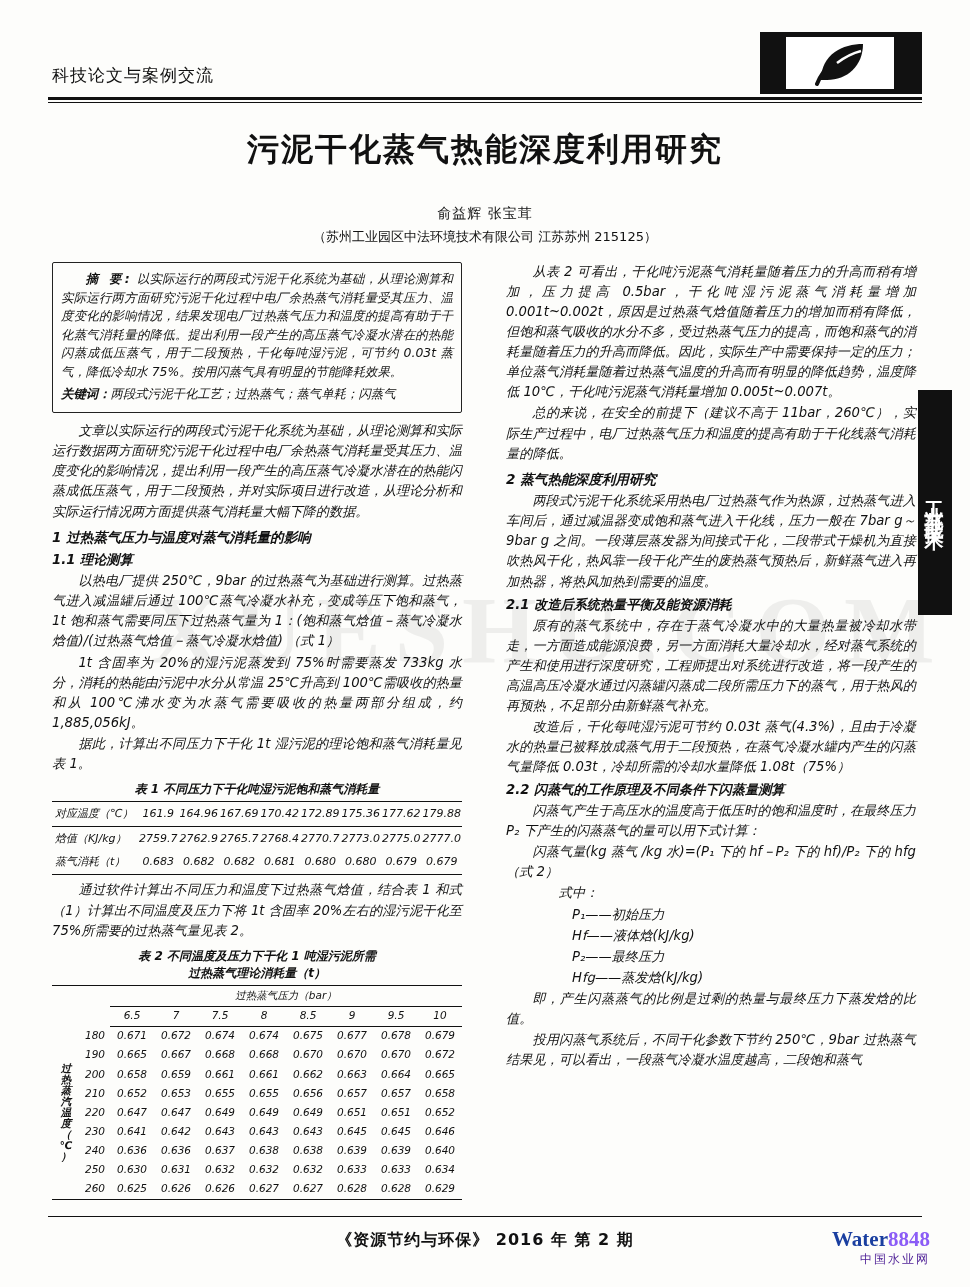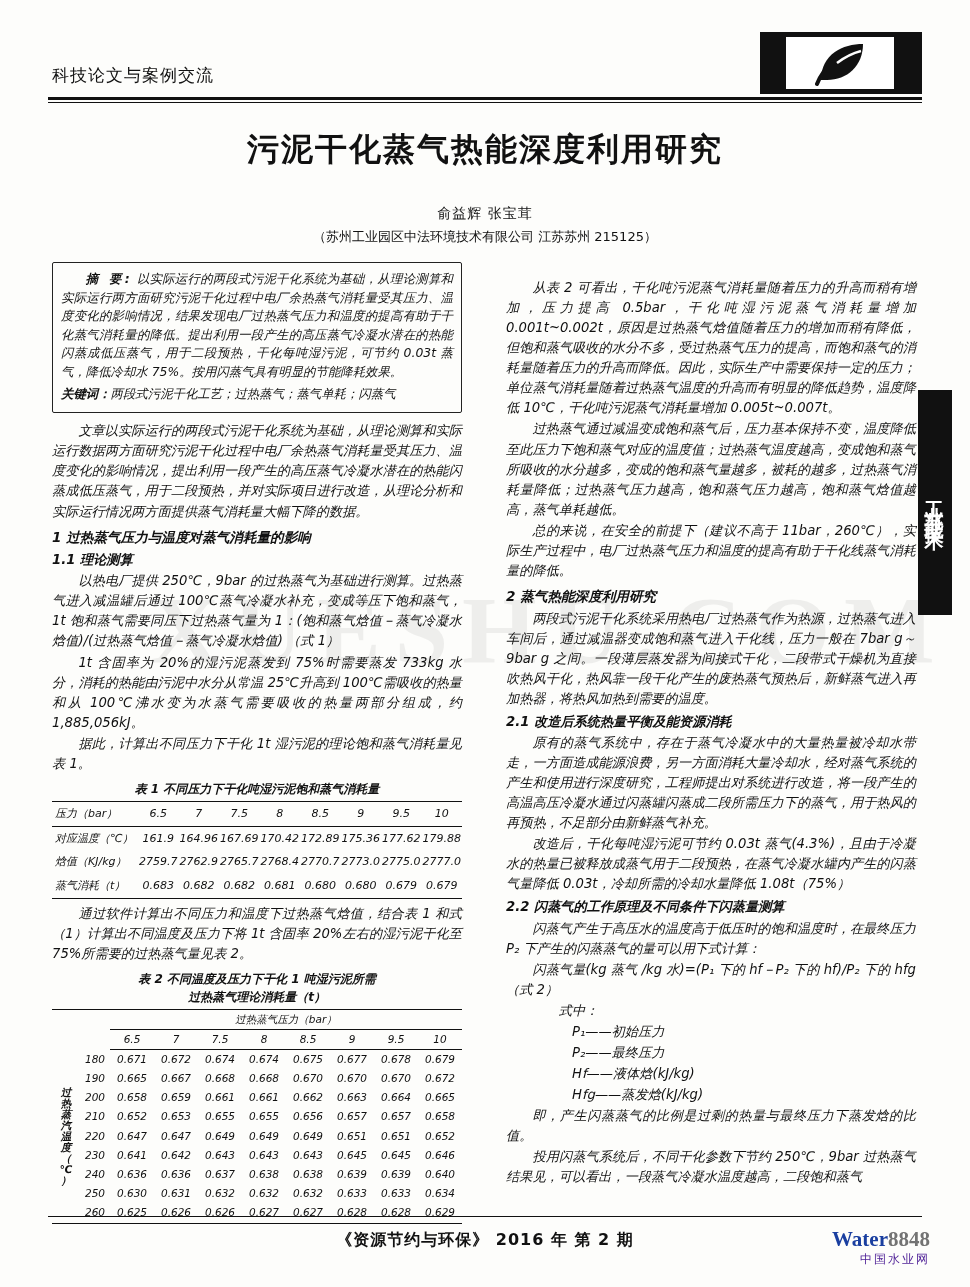--- a/index.html
+++ b/index.html
@@ -44,21 +44,21 @@
     font-size:14px; letter-spacing:1px;
   }
   .affil{
     position:absolute; top:228px; left:0; width:970px; text-align:center;
     font-size:13px;
   }
 
   
   .col{position:absolute; width:410px; font-size:13.2px; line-height:1.52; text-align:justify;font-style:italic;}
   .col-l{left:52px; top:262px;}
-  .col-r{left:506px; top:278px;}
+  .col-r{left:506px; top:262px;}
 
   p{margin:0 0 1px 0; text-indent:2em;}
   p.noind{text-indent:0;}
   .sec{font-weight:bold; font-size:13.6px; margin:5px 0 2px 0; text-indent:0;}
   .subsec{font-weight:bold; font-size:13.2px; margin:3px 0 1px 0; text-indent:0;}
 
   
   .abs-box{
     border:1px solid #222;
     border-radius:2px;
@@ -124,21 +124,21 @@
   
   .footer{
     position:absolute; left:0; bottom:36px; width:970px; text-align:center;
     font-size:16px; font-weight:bold; letter-spacing:1px;
   }
   .foot-rule{position:absolute; left:48px; bottom:70px; width:874px; height:1px; background:#111;}
   .foot-logo{
     position:absolute; right:40px; bottom:20px; text-align:right; line-height:1.25;
   }
   .foot-logo .w1{font-size:21px; font-weight:bold; color:#1a3fa0; font-family:"Liberation Serif",serif;}
-  .foot-logo .w2{font-size:21px; font-weight:bold; color:#737373; font-family:"Liberation Serif",serif;}
+  .foot-logo .w2{font-size:21px; font-weight:bold; color:#8b5cf6; font-family:"Liberation Serif",serif;}
   .foot-logo .w3{font-size:12px; color:#4c1d95; letter-spacing:2px;}
   .indent1{text-indent:4em;}
   .indent2{text-indent:5em;}
 </style>
 </head>
 <body>
 
 <div class="page">
 
   <div class="wm">XUESHU.COM</div>
@@ -181,31 +181,20 @@
     <div class="sec">1 过热蒸气压力与温度对蒸气消耗量的影响</div>
     <div class="subsec">1.1 理论测算</div>
 
     <p>以热电厂提供 250℃，9bar 的过热蒸气为基础进行测算。过热蒸气进入减温罐后通过 100℃蒸气冷凝水补充，变成等压下饱和蒸气，1t 饱和蒸气需要同压下过热蒸气量为 1：(饱和蒸气焓值－蒸气冷凝水焓值)/(过热蒸气焓值－蒸气冷凝水焓值)    （式 1）</p>
     <p>1t 含固率为 20%的湿污泥蒸发到 75%时需要蒸发 733kg 水分，消耗的热能由污泥中水分从常温 25℃升高到 100℃需吸收的热量和从 100℃沸水变为水蒸气需要吸收的热量两部分组成，约 1,885,056kJ。</p>
     <p>据此，计算出不同压力下干化 1t 湿污泥的理论饱和蒸气消耗量见表 1。</p>
 
     <div class="tbl-cap">表 1   不同压力下干化吨湿污泥饱和蒸气消耗量</div>
     <table class="t1">
       <tbody id="t1-body">
-          <tr>
-            <td style="width: 88px;">压力（bar）</td>
-            <td>6.5</td>
-            <td>7</td>
-            <td>7.5</td>
-            <td>8</td>
-            <td>8.5</td>
-            <td>9</td>
-            <td>9.5</td>
-            <td>10</td>
-          </tr>
           <tr>
             <td style="width: 88px;">对应温度（℃）</td>
             <td>161.9</td>
             <td>164.96</td>
             <td>167.69</td>
             <td>170.42</td>
             <td>172.89</td>
             <td>175.36</td>
             <td>177.62</td>
             <td>179.88</td>
@@ -366,37 +355,36 @@
             <td>0.628</td>
             <td>0.628</td>
             <td>0.629</td>
           </tr>
         </tbody>
     </table>
   </div>
 
   <div class="col col-r">
     <p>从表 2 可看出，干化吨污泥蒸气消耗量随着压力的升高而稍有增加，压力提高 0.5bar，干化吨湿污泥蒸气消耗量增加 0.001t~0.002t，原因是过热蒸气焓值随着压力的增加而稍有降低，但饱和蒸气吸收的水分不多，受过热蒸气压力的提高，而饱和蒸气的消耗量随着压力的升高而降低。因此，实际生产中需要保持一定的压力；单位蒸气消耗量随着过热蒸气温度的升高而有明显的降低趋势，温度降低 10℃，干化吨污泥蒸气消耗量增加 0.005t~0.007t。</p>
-    <p>过热蒸气通过减温变成饱和蒸气后，压力基本保持不变，温度降低至此压力下饱和蒸气对应的温度值；过热蒸气温度越高，变成饱和蒸气所吸收的水分越多，变成的饱和蒸气量越多，被耗的越多，过热蒸气消耗量降低；过热蒸气压力越高，饱和蒸气压力越高，饱和蒸气焓值越高，蒸气单耗越低。</p>
     <p>总的来说，在安全的前提下（建议不高于 11bar，260℃），实际生产过程中，电厂过热蒸气压力和温度的提高有助于干化线蒸气消耗量的降低。</p>
 
     <div class="sec">2 蒸气热能深度利用研究</div>
     <p>两段式污泥干化系统采用热电厂过热蒸气作为热源，过热蒸气进入车间后，通过减温器变成饱和蒸气进入干化线，压力一般在 7bar g～9bar g 之间。一段薄层蒸发器为间接式干化，二段带式干燥机为直接吹热风干化，热风靠一段干化产生的废热蒸气预热后，新鲜蒸气进入再加热器，将热风加热到需要的温度。</p>
 
     <div class="subsec">2.1 改造后系统热量平衡及能资源消耗</div>
     <p>原有的蒸气系统中，存在于蒸气冷凝水中的大量热量被冷却水带走，一方面造成能源浪费，另一方面消耗大量冷却水，经对蒸气系统的产生和使用进行深度研究，工程师提出对系统进行改造，将一段产生的高温高压冷凝水通过闪蒸罐闪蒸成二段所需压力下的蒸气，用于热风的再预热，不足部分由新鲜蒸气补充。</p>
     <p>改造后，干化每吨湿污泥可节约 0.03t 蒸气(4.3%)，且由于冷凝水的热量已被释放成蒸气用于二段预热，在蒸气冷凝水罐内产生的闪蒸气量降低 0.03t，冷却所需的冷却水量降低 1.08t（75%）</p>
 
     <div class="subsec">2.2 闪蒸气的工作原理及不同条件下闪蒸量测算</div>
     <p>闪蒸气产生于高压水的温度高于低压时的饱和温度时，在最终压力 P₂ 下产生的闪蒸蒸气的量可以用下式计算：</p>
     <p>闪蒸气量(kg 蒸气 /kg 水)=(P₁ 下的 hf－P₂ 下的 hf)/P₂ 下的 hfg                                  （式 2）</p>
     <p class="indent1">式中：</p>
     <p class="indent2">P₁——初始压力</p>
+    <p class="indent2">H𝖿——液体焓(kJ/kg)</p>
     <p class="indent2">P₂——最终压力</p>
-    <p class="indent2">H𝖿——液体焓(kJ/kg)</p>
     <p class="indent2">H𝖿𝗀——蒸发焓(kJ/kg)</p>
     <p>即，产生闪蒸蒸气的比例是过剩的热量与最终压力下蒸发焓的比值。</p>
     <p>投用闪蒸气系统后，不同干化参数下节约 250℃，9bar 过热蒸气结果见，可以看出，一段蒸气冷凝水温度越高，二段饱和蒸气</p>
   </div>
 
   <div class="foot-rule"></div>
   <div class="footer">《资源节约与环保》  2016 年  第 2 期</div>
   <div class="foot-logo">
     <div>
       <span class="w1">Water</span><span class="w2">8848</span>

